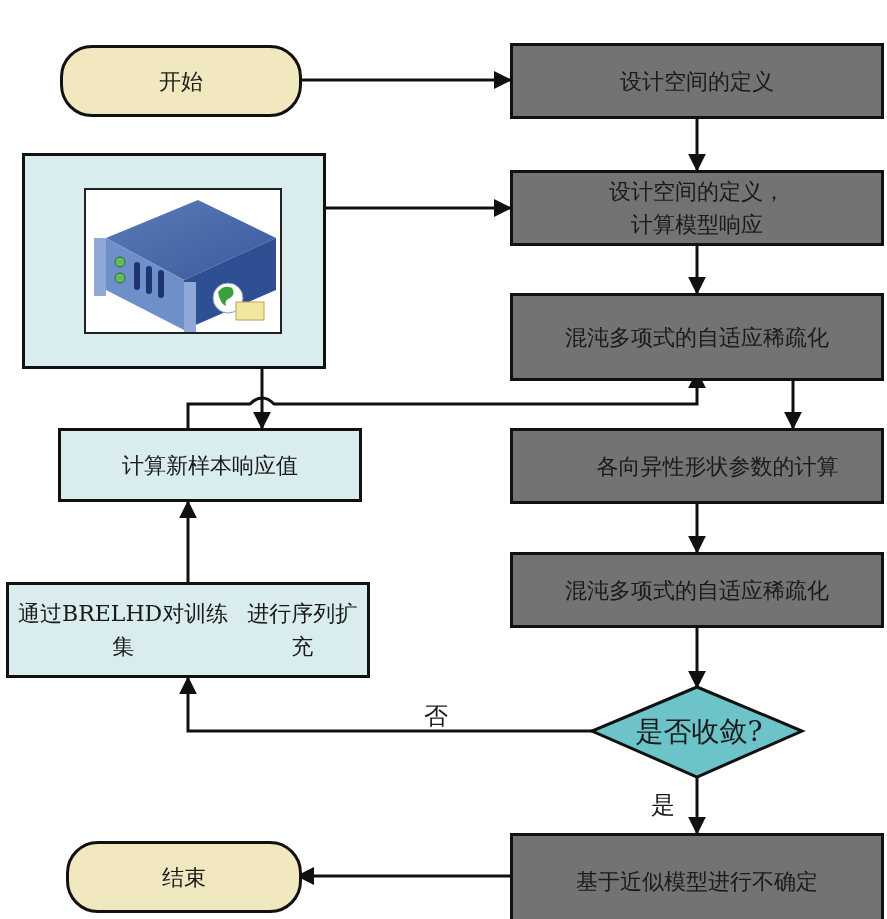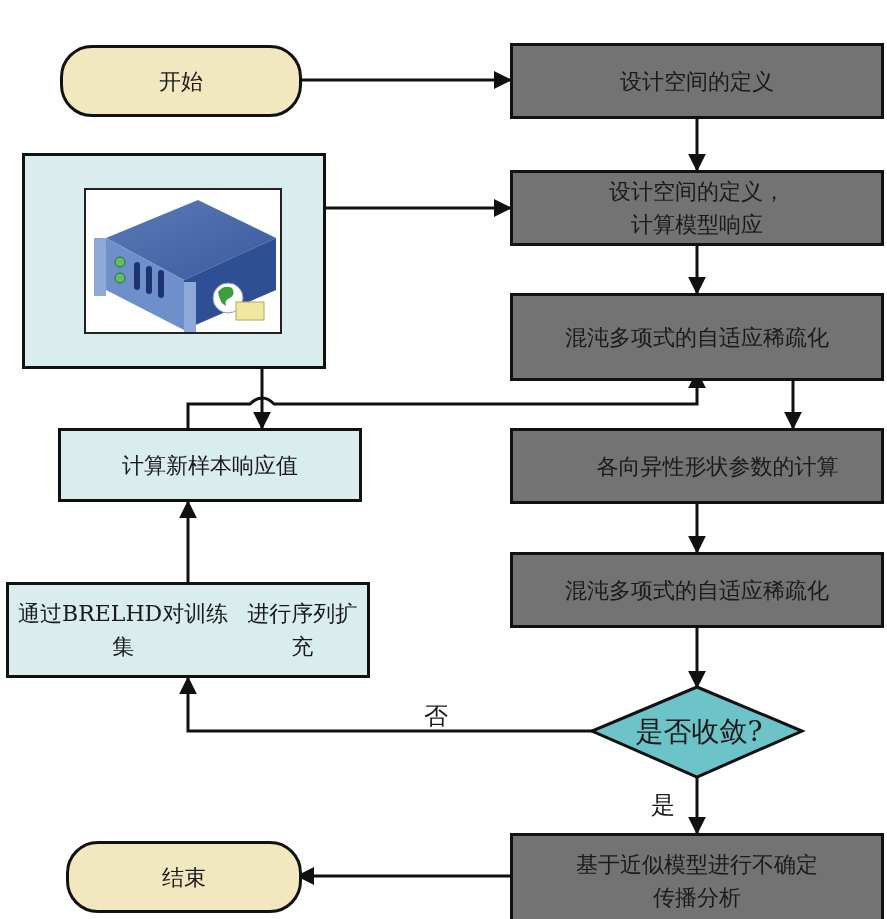--- a/index.html
+++ b/index.html
@@ -118,18 +118,17 @@
   <span>通过BRELHD对训练集</span>
   <span>进行序列扩充</span>
 </div>
 
 <div class="decision-text">是否收敛?</div>
 <div class="lbl" style="left:424px;top:700px;">否</div>
 <div class="lbl" style="left:651px;top:789px;">是</div>
 
 <div class="node green" style="left:510px;top:833px;width:374px;height:96px;flex-direction:column;">
   <span>基于近似模型进行不确定</span>
-  <span>传播分析</span>
 </div>
 
 <div class="node terminal" style="left:66px;top:841px;width:236px;height:72px;">
   <span>结束</span>
 </div>
 
 </body></html>

